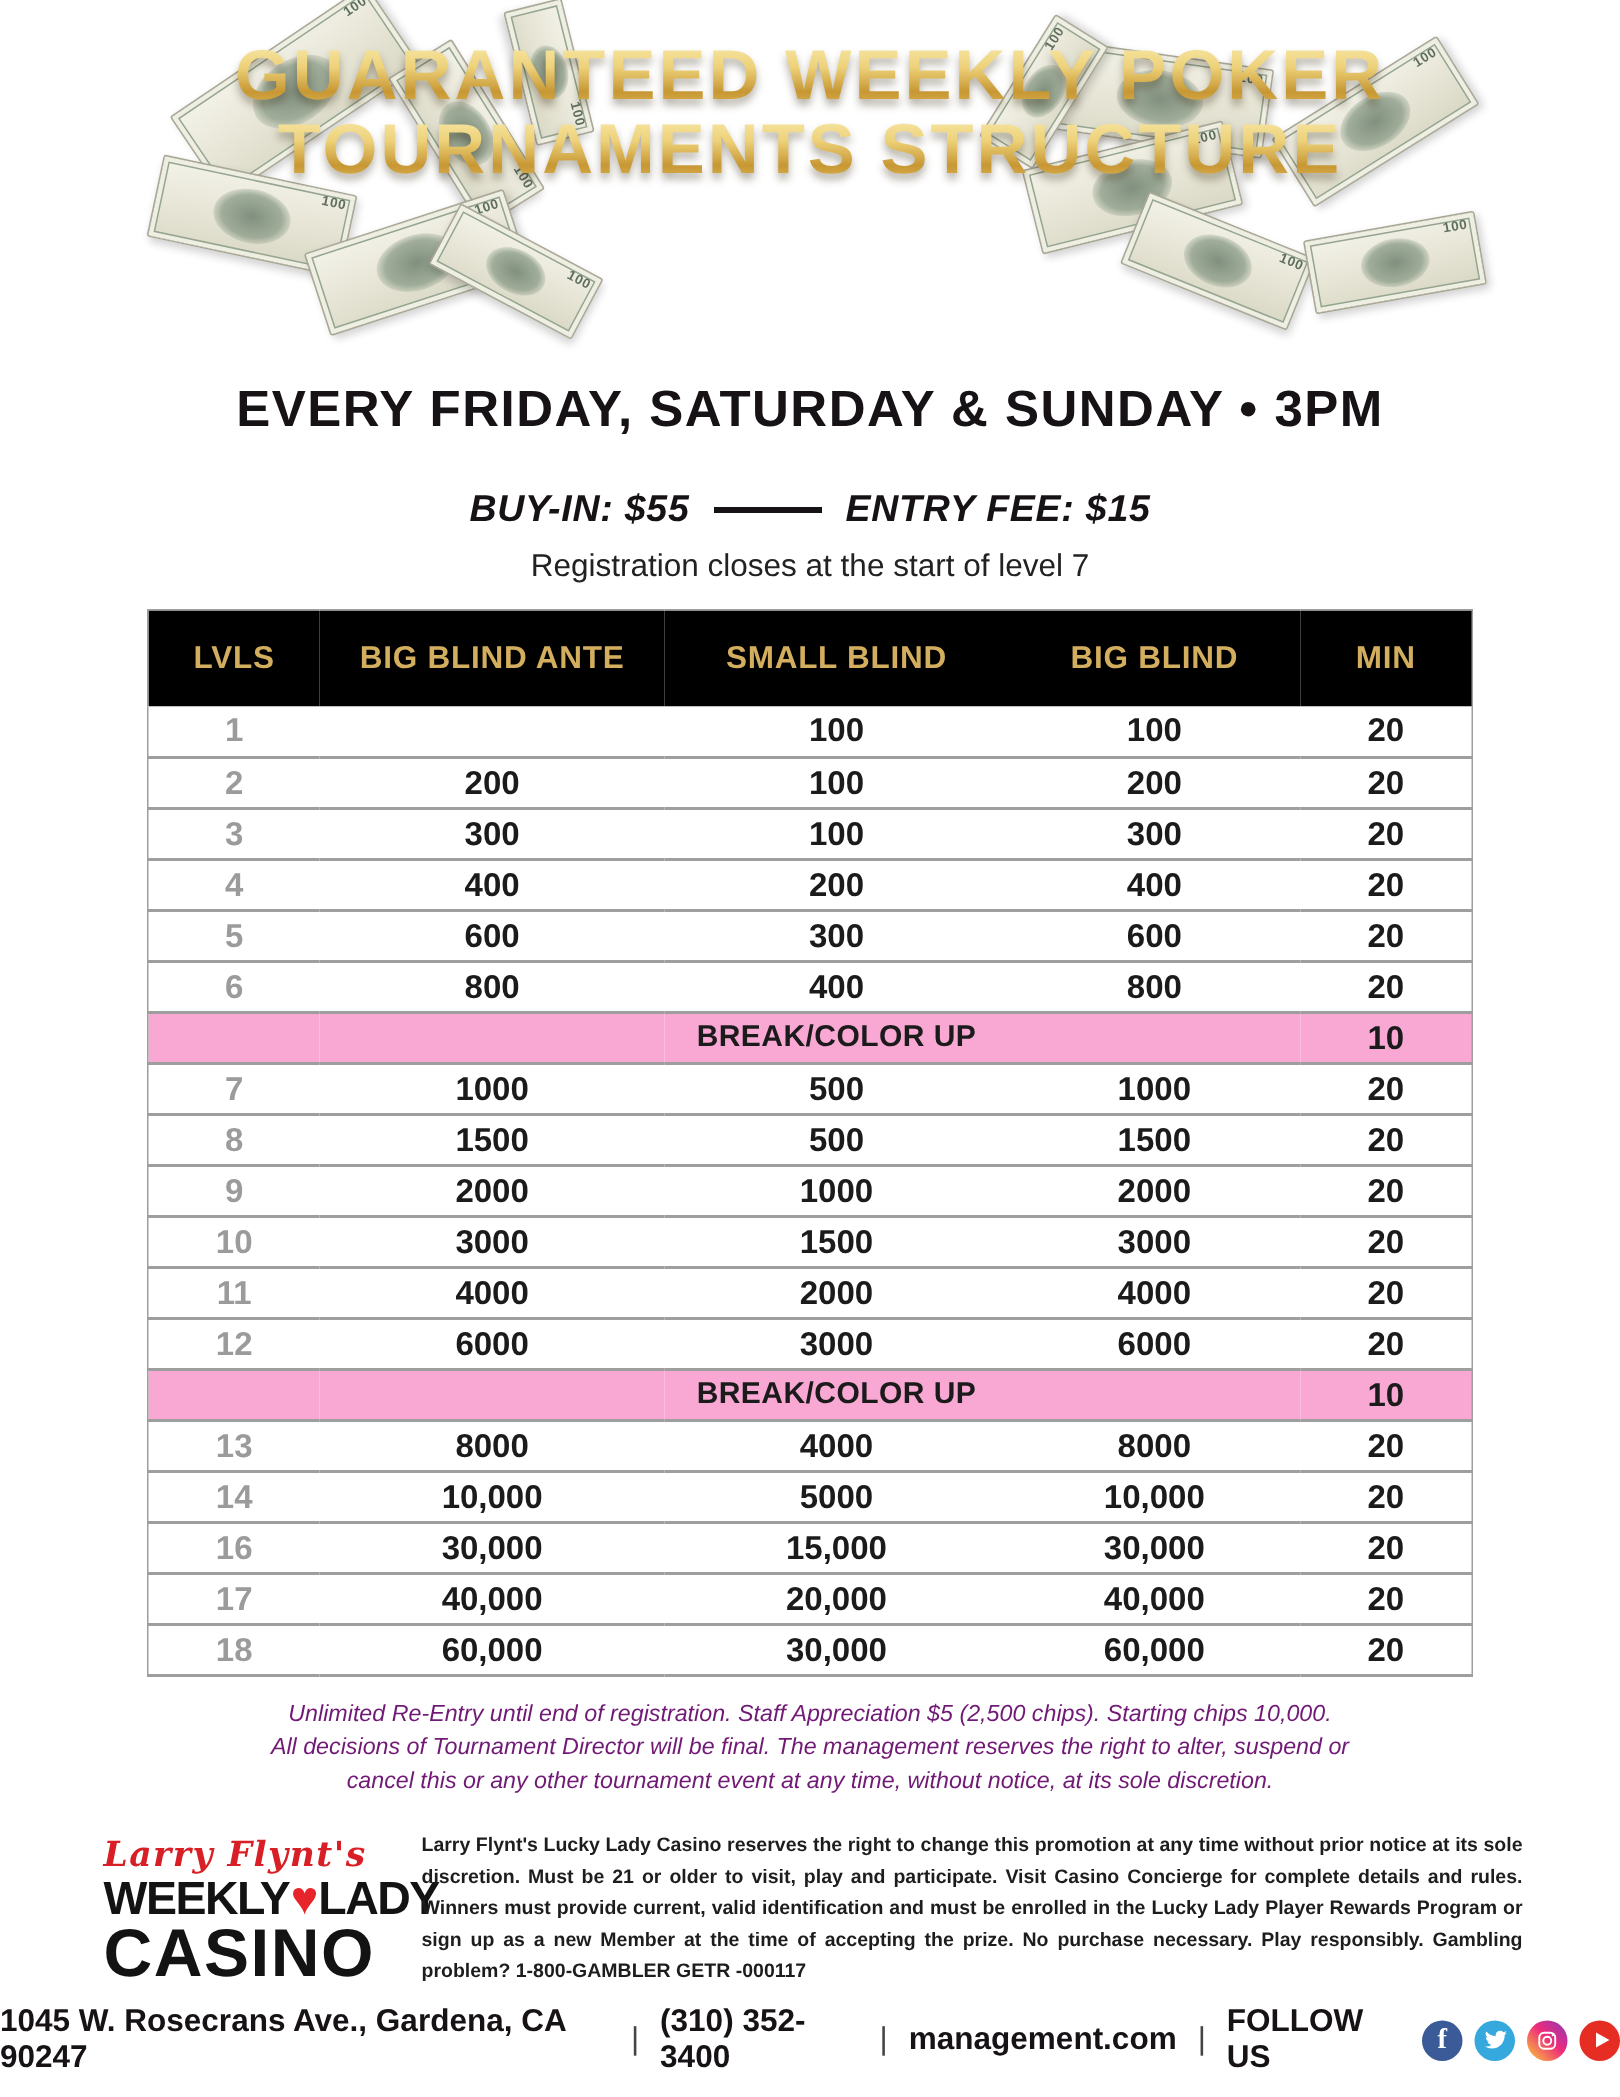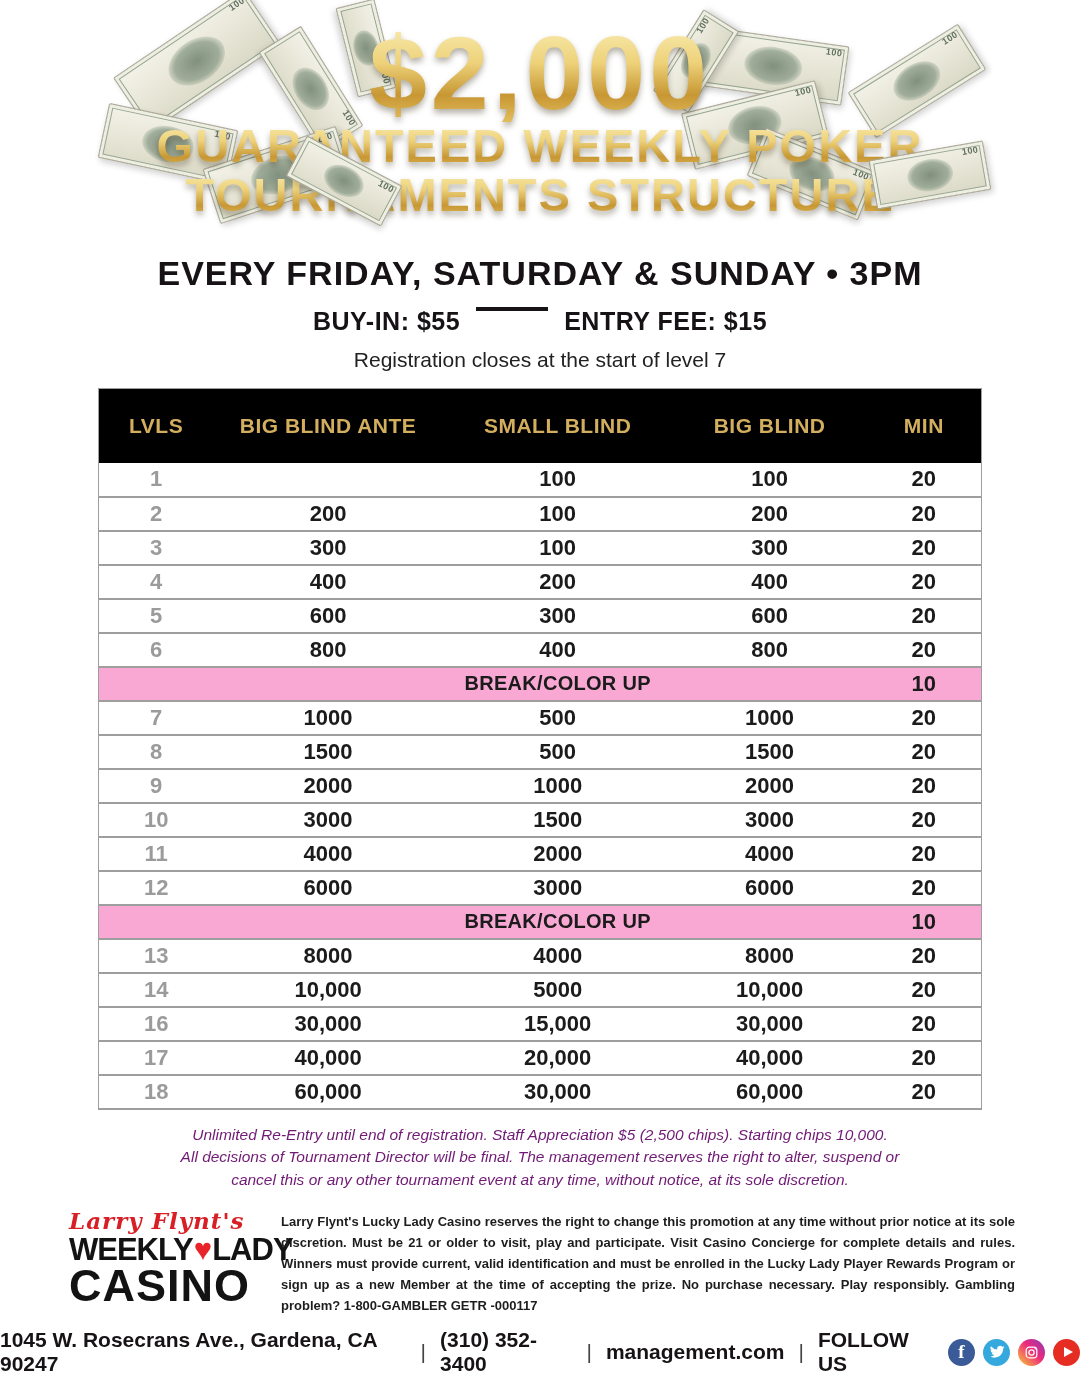--- a/index.html
+++ b/index.html
@@ -33,49 +33,49 @@
     background:linear-gradient(180deg,#f8eaae 0%,#eed27a 38%,#c79733 72%,#e3bc5c 100%);
     -webkit-background-clip:text; background-clip:text;
     -webkit-text-fill-color:transparent; color:transparent;
     filter:drop-shadow(0 4px 3px rgba(40,30,0,.35));
   }
   .hero-amount { font-size:104px; line-height:.92; letter-spacing:4px; }
   .hero-line { font-size:47px; line-height:1.04; letter-spacing:2px; }
 
   
   .schedule { margin-top:16px; text-align:center; font-size:34px; font-weight:bold; letter-spacing:1px; color:#161215; }
-  .buyin-row { margin-top:14px; display:flex; justify-content:center; gap:16px; }
+  .buyin-row { margin-top:32px; display:flex; justify-content:center; align-items:center; gap:16px;font-style:italic; }
   .buyin-row .lbl { font-size:25px; font-weight:bold; color:#161215; letter-spacing:.5px; }
   .buyin-dash { width:72px; height:0; border-top:4px solid #161215; }
   .registration { margin-top:12px; text-align:center; font-size:21px; color:#222; }
 
   
   table.structure {
     width:884px; margin:16px auto 0 auto; border-collapse:collapse;
     border:1px solid #9e9e9e;
   }
   table.structure tr { border-bottom:2px solid #9e9e9e; }
   table.structure thead tr { border-bottom:none; }
   table.structure th {
-    background:#000; color:#d3ae5e; height:74px; font-size:21px; font-weight:bold;
+    background:#000; color:#d3ae5e; height:64px; font-size:21px; font-weight:bold;
     letter-spacing:.5px; text-align:center; vertical-align:middle;
   }
   table.structure td {
     height:34px; text-align:center; vertical-align:middle;
     font-size:22px; font-weight:bold; color:#1b1b1b; background:#fff;
   }
   table.structure td.c-lvl { color:#9b9b9b; }
   table.structure tr.break-row td { background:#f9a8d4; }
   table.structure tr.break-row td.c-break { font-size:20px; letter-spacing:.3px; }
 
   
   .disclaimer { margin-top:14px; text-align:center; font-style:italic; font-size:15.5px; line-height:1.48; color:#701a75; }
 
   
-  .legal-row { display:flex; width:950px; margin:8px auto 0 auto; gap:26px; align-items:center; }
+  .legal-row { display:flex; width:950px; margin:8px auto 0 auto; gap:26px; align-items:flex-end; }
   .logo-block { width:190px; flex:0 0 auto; text-align:left; line-height:1; padding-left:4px; }
   .logo-script { font-family:"DejaVu Serif", serif; font-style:italic; font-weight:bold; font-size:23px; color:#d81f26; letter-spacing:1px; }
   .logo-lucky { font-size:31px; font-weight:bold; letter-spacing:-1px; color:#131313; margin-top:2px; white-space:nowrap; }
   .logo-lucky .heart { color:#e8242b; padding:0 1px; }
   .logo-casino { font-size:45px; font-weight:bold; letter-spacing:1px; color:#131313; margin-top:-2px; }
   .fine-print { flex:1; font-size:13px; font-weight:bold; line-height:1.6; color:#1d1d1d; text-align:justify; padding-top:12px; }
 
   
   .footer { margin-top:12px; display:flex; justify-content:center; align-items:center; gap:14px; font-size:21px; font-weight:bold; color:#161215; }
   .footer .sep { font-weight:normal; color:#444; }
@@ -102,21 +102,20 @@
     <div class="bill" style="left:320px;top:28px;width:92px;height:40px;transform:rotate(76deg);"></div>
     <div class="bill front" style="left:290px;top:158px;width:108px;height:46px;transform:rotate(28deg);"></div>
     <div class="bill" style="left:700px;top:36px;width:146px;height:60px;transform:rotate(8deg);"></div>
     <div class="bill" style="left:686px;top:96px;width:138px;height:58px;transform:rotate(-14deg);"></div>
     <div class="bill" style="left:852px;top:54px;width:130px;height:54px;transform:rotate(-32deg);"></div>
     <div class="bill" style="left:752px;top:148px;width:120px;height:52px;transform:rotate(22deg);"></div>
     <div class="bill front" style="left:872px;top:150px;width:116px;height:50px;transform:rotate(-10deg);"></div>
     <div class="bill" style="left:648px;top:40px;width:96px;height:42px;transform:rotate(-58deg);"></div>
 
     <div class="hero-title">
-      <div class="gold-text hero-amount">$2,000</div>
       <div class="gold-text hero-line">GUARANTEED WEEKLY POKER</div>
       <div class="gold-text hero-line">TOURNAMENTS STRUCTURE</div>
     </div>
   </div>
 
   <div class="schedule">EVERY FRIDAY, SATURDAY &amp; SUNDAY • 3PM</div>
   <div class="buyin-row">
     <span class="lbl">BUY-IN: $55</span>
     <span class="buyin-dash"></span>
     <span class="lbl">ENTRY FEE: $15</span>

